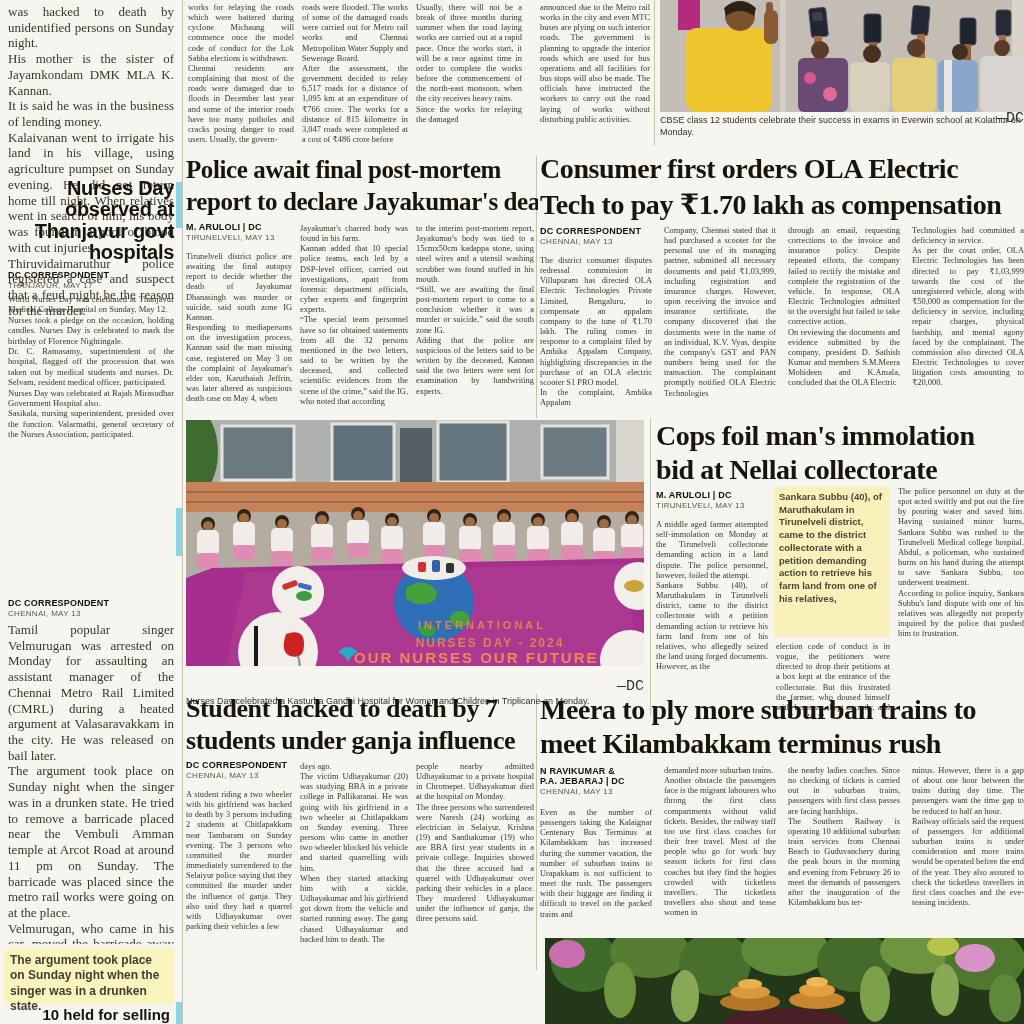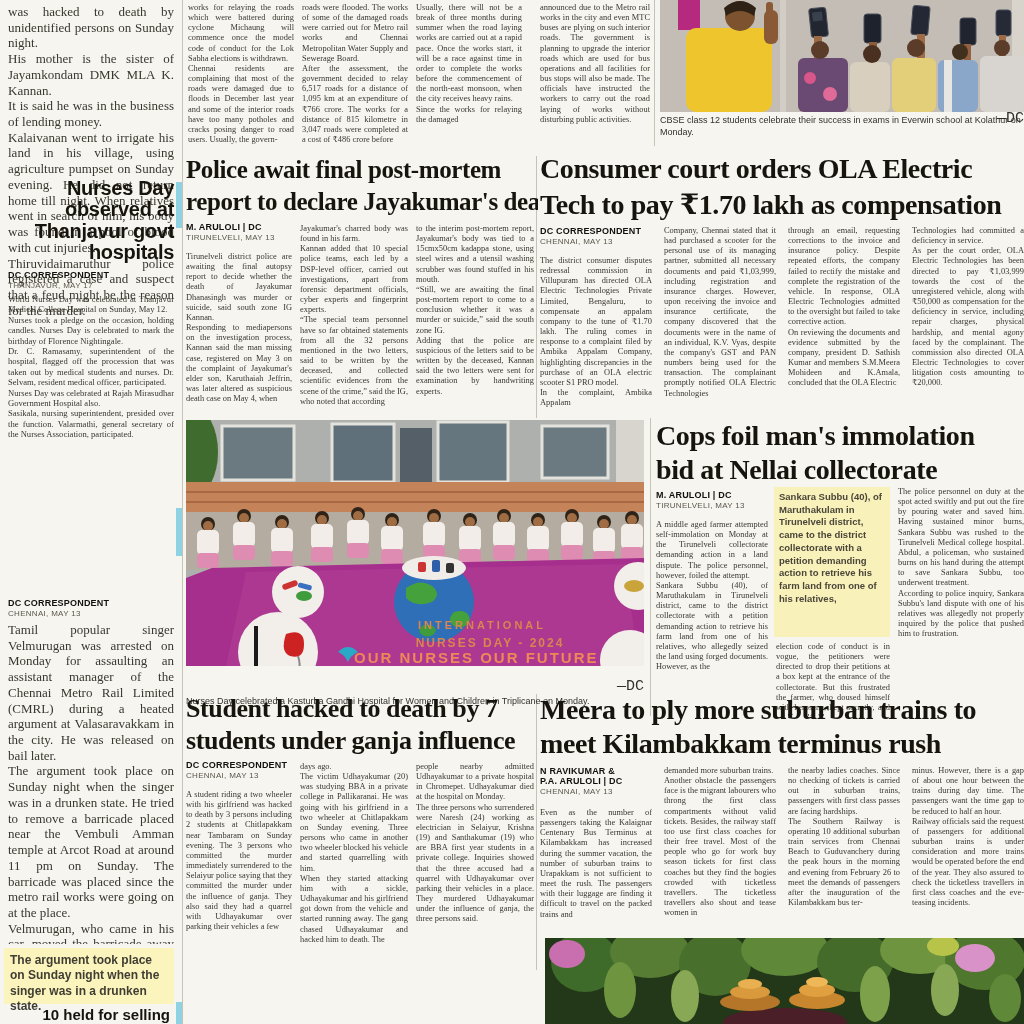--- a/index.html
+++ b/index.html
@@ -138,21 +138,21 @@
   </div>
   <div class="abs body-text" style="left:186px;top:252px;width:106px;height:164px">Tirunelveli district police are awaiting the final autopsy report to decide whether the death of Jayakumar Dhanasingh was murder or suicide, said south zone IG Kannan.
 Responding to mediapersons on the investigation process, Kannan said the man missing case, registered on May 3 on the complaint of Jayakumar's elder son, Karuthaiah Jeffrin, was later altered as suspicious death case on May 4, when</div>
   <div class="abs body-text" style="left:300px;top:224px;width:108px;height:192px">Jayakumar's charred body was found in his farm.
 Kannan added that 10 special police teams, each led by a DSP-level officer, carried out investigations, apart from forensic department officials, cyber experts and fingerprint experts.
 “The special team personnel have so far obtained statements from all the 32 persons mentioned in the two letters, said to be written by the deceased, and collected scientific evidences from the scene of the crime,” said the IG, who noted that according</div>
   <div class="abs body-text" style="left:416px;top:224px;width:118px;height:192px">to the interim post-mortem report, Jayakumar's body was tied to a 15cmx50cm kadappa stone, using steel wires and a utensil washing scrubber was found stuffed in his mouth.
 “Still, we are awaiting the final post-mortem report to come to a conclusion whether it was a murder or suicide,” said the south zone IG.
 Adding that the police are suspicious of the letters said to be written by the deceased, Kannan said the two letters were sent for examination by handwriting experts.</div>
 
-  <div class="abs hl" style="left:540px;top:153px;width:484px;font-size:28px">Consumer court orders OLA Electric</div>
+  <div class="abs hl" style="left:540px;top:153px;width:484px;font-size:28px">Consumer first orders OLA Electric</div>
   <div class="abs hl" style="left:540px;top:188px;width:484px;font-size:28px">Tech to pay ₹1.70 lakh as compensation</div>
   <div class="abs" style="left:540px;top:226px;width:112px">
     <div class="byline">DC CORRESPONDENT</div>
     <div class="dateline">CHENNAI, MAY 13</div>
   </div>
   <div class="abs body-text" style="left:540px;top:256px;width:112px;height:162px">The district consumer disputes redressal commission in Villupuram has directed OLA Electric Technologies Private Limited, Bengaluru, to compensate an appalam company to the tune of ₹1.70 lakh. The ruling comes in response to a complaint filed by Ambika Appalam Company, highlighting discrepancies in the purchase of an OLA electric scooter S1 PRO model.
 In the complaint, Ambika Appalam</div>
   <div class="abs body-text" style="left:664px;top:226px;width:112px;height:192px">Company, Chennai stated that it had purchased a scooter for the personal use of its managing partner, submitted all necessary documents and paid ₹1,03,999, including registration and insurance charges. However, upon receiving the invoice and insurance certificate, the company discovered that the documents were in the name of an individual, K.V. Vyas, despite the company's GST and PAN numbers being used for the transaction. The complainant promptly notified OLA Electric Technologies</div>
   <div class="abs body-text" style="left:788px;top:226px;width:112px;height:192px">through an email, requesting corrections to the invoice and insurance policy. Despite repeated efforts, the company failed to rectify the mistake and complete the registration of the vehicle. In response, OLA Electric Technologies admitted to the oversight but failed to take corrective action.
 On reviewing the documents and evidence submitted by the company, president D. Sathish Kumar and members S.M.Meera Mohideen and K.Amala, concluded that the OLA Electric</div>
@@ -261,21 +261,21 @@
   <div class="abs body-text" style="left:300px;top:762px;width:108px;height:208px">days ago.
 The victim Udhayakumar (20) was studying BBA in a private college in Pallikaranai. He was going with his girlfriend in a two wheeler at Chitlapakkam on Sunday evening. Three persons who came in another two wheeler blocked his vehicle and started quarrelling with him.
 When they started attacking him with a sickle, Udhayakumar and his girlfriend got down from the vehicle and started running away. The gang chased Udhayakumar and hacked him to death. The</div>
   <div class="abs body-text" style="left:416px;top:762px;width:118px;height:208px">people nearby admitted Udhayakumar to a private hospital in Chromepet. Udhayakumar died at the hospital on Monday.
 The three persons who surrendered were Naresh (24) working as electrician in Selaiyur, Krishna (19) and Santhakumar (19) who are BBA first year students in a private college. Inquiries showed that the three accused had a quarrel with Udhayakumar over parking their vehicles in a place. They murdered Udhayakumar under the influence of ganja, the three persons said.</div>
 
   <div class="abs hl" style="left:540px;top:694px;width:484px;font-size:28px">Meera to ply more suburban trains to</div>
   <div class="abs hl" style="left:540px;top:728px;width:484px;font-size:28px">meet Kilambakkam terminus rush</div>
   <div class="abs" style="left:540px;top:766px;width:112px">
     <div class="byline">N RAVIKUMAR &amp;</div>
-    <div class="byline">P.A. ARULOLI | DC</div>
+    <div class="byline">P.A. JEBARAJ | DC</div>
     <div class="dateline">CHENNAI, MAY 13</div>
   </div>
   <div class="abs body-text" style="left:540px;top:808px;width:112px;height:128px">Even as the number of passengers taking the Kalaignar Centenary Bus Terminus at Kilambakkam has increased during the summer vacation, the number of suburban trains to Urapakkam is not sufficient to meet the rush. The passengers with their luggage are finding it difficult to travel on the packed trains and</div>
   <div class="abs body-text" style="left:664px;top:766px;width:112px;height:170px">demanded more suburban trains.
 Another obstacle the passengers face is the migrant labourers who throng the first class compartments without valid tickets. Besides, the railway staff too use first class coaches for their free travel. Most of the people who go for work buy season tickets for first class coaches but they find the bogies crowded with ticketless travellers. The ticketless travellers also shout and tease women in</div>
   <div class="abs body-text" style="left:788px;top:766px;width:112px;height:170px">the nearby ladies coaches. Since no checking of tickets is carried out in suburban trains, passengers with first class passes are facing hardships.
 The Southern Railway is operating 10 additional suburban train services from Chennai Beach to Guduvanchery during the peak hours in the morning and evening from February 26 to meet the demands of passengers after the inauguration of the Kilambakkam bus ter-</div>
   <div class="abs body-text" style="left:912px;top:766px;width:112px;height:170px">minus. However, there is a gap of about one hour between the trains during day time. The passengers want the time gap to be reduced to half an hour.
 Railway officials said the request of passengers for additional suburban trains is under consideration and more trains would be operated before the end of the year. They also assured to check the ticketless travellers in first class coaches and the eve-teasing incidents.</div>
 

